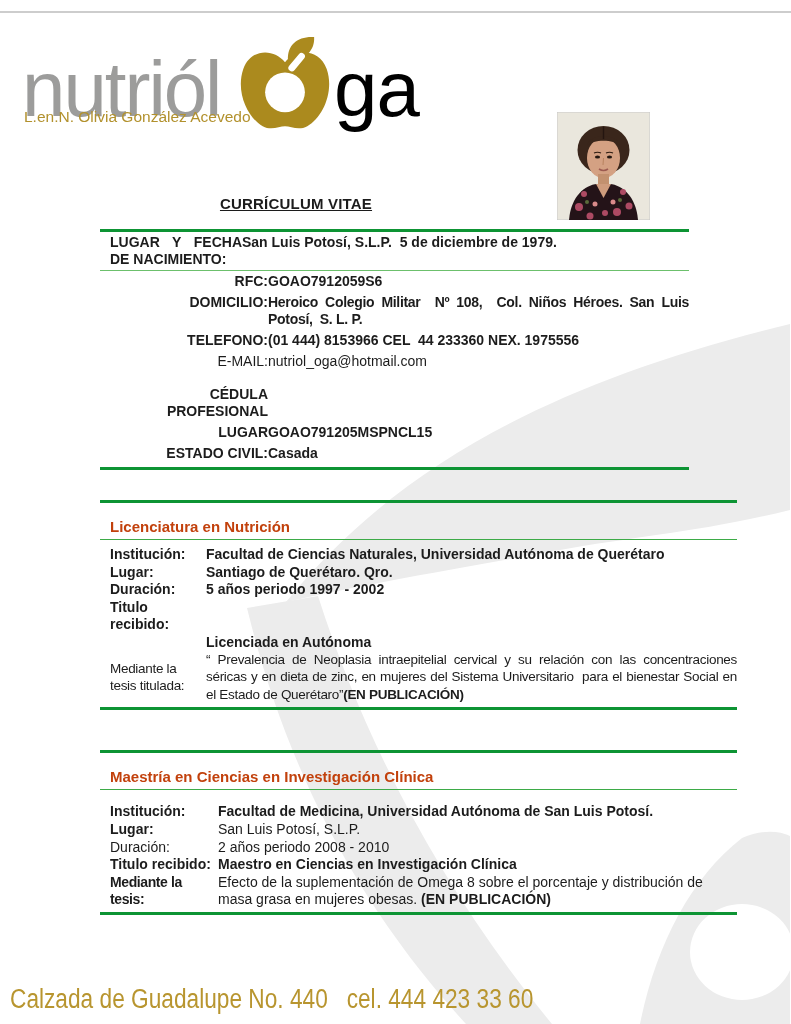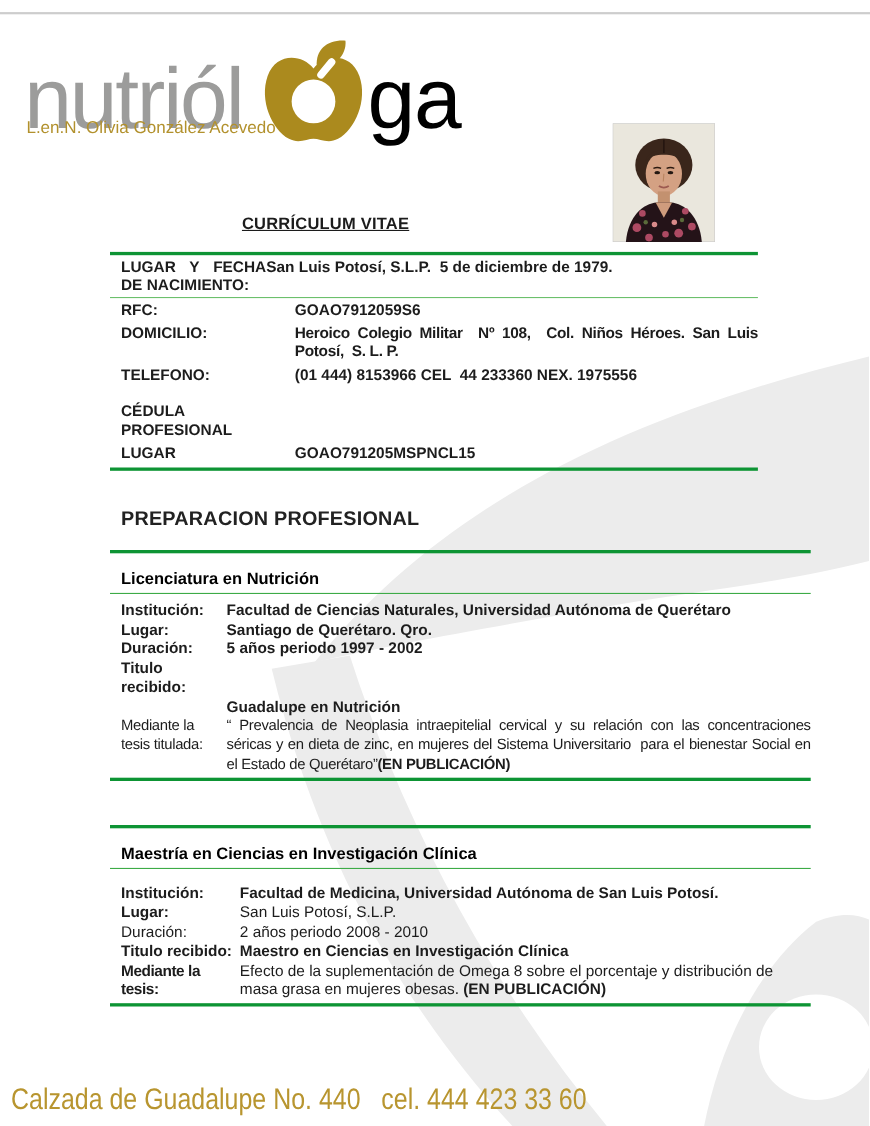--- a/index.html
+++ b/index.html
@@ -28,36 +28,36 @@
   .hr{height:3px;background:#0d9434;}
   .hr.thin{height:1px;background:#3dab47;}
   .hr.lighter{height:1px;background:#6cc06c;}
   .bold{font-weight:bold;}
 
   
   .personal{position:absolute;left:100px;top:229px;width:589px;z-index:1;
             font-size:14px;line-height:17px;}
   .name{font-weight:bold;font-size:15px;padding:2px 0 5px 10px;white-space:pre-wrap;}
   .prow{display:flex;align-items:flex-start;padding:2px 0 2px 10px;}
-  .plbl{flex:0 0 158px;font-weight:bold;white-space:pre-wrap;}
+  .plbl{flex:0 0 158px;font-weight:bold;white-space:pre-wrap;text-align:right;}
   .plbl.reg{font-weight:400;}
   .pval{flex:1;white-space:pre-wrap;}
   .pval.just{text-align:justify;}
   .birth-lbl{flex:0 0 132px;font-weight:bold;text-align:justify;}
   .birth-val{flex:1;font-weight:bold;white-space:pre-wrap;}
   .gap12{height:12px;}
 
   
   .prep-heading{position:absolute;left:110px;top:461px;font-size:18px;font-weight:bold;
                 z-index:1;letter-spacing:.2px;color:#222;}
 
   .edu{position:absolute;left:100px;top:500px;width:637px;z-index:1;
        font-size:14px;line-height:17px;}
-  .sec-title{color:#000000;font-weight:bold;font-size:15px;padding:0 0 4px 10px;margin-top:15px;}
-  .erow{display:flex;align-items:flex-start;padding:.3px 0 .3px 10px;}
+  .sec-title{color:#c2410c;font-weight:bold;font-size:15px;padding:0 0 4px 10px;margin-top:15px;}
+  .erow{display:flex;align-items:center;padding:.3px 0 .3px 10px;}
   .elbl{flex:0 0 96px;font-weight:bold;}
   .elbl2{flex:0 0 108px;font-weight:bold;}
   .elbl.reg,.elbl2.reg{font-weight:400;}
   .tight{letter-spacing:-.4px;}
   .eval{flex:1;white-space:pre-wrap;}
   .eval.just{text-align:justify;}
   .small{font-size:13.5px;letter-spacing:-.3px;line-height:17.2px;}
   .mt13{margin-top:13px;} .mt6{margin-top:6px;} .mt4{margin-top:4px;}
   .gap-big{height:40px;}
 
@@ -137,34 +137,41 @@
       <span class="pval bold">GOAO7912059S6</span>
     </div>
     <div class="prow">
       <span class="plbl">DOMICILIO:</span>
       <span class="pval bold just" style="letter-spacing:-.3px">Heroico Colegio Militar  Nº 108,  Col. Niños Héroes. San Luis Potosí,  S. L. P.</span>
     </div>
     <div class="prow">
       <span class="plbl">TELEFONO:</span>
       <span class="pval bold">(01 444) 8153966 CEL  44 233360 NEX. 1975556</span>
     </div>
+    <div class="prow">
+      <span class="plbl reg">E-MAIL:</span>
+      <span class="pval">nutriol_oga@hotmail.com</span>
+    </div>
 
     <div class="gap12"></div>
 
     <div class="prow">
       <span class="plbl">CÉDULA PROFESIONAL</span>
     </div>
     <div class="prow">
       <span class="plbl">LUGAR</span>
       <span class="pval bold">GOAO791205MSPNCL15</span>
     </div>
+    <div class="prow">
+      <span class="plbl">ESTADO CIVIL:</span>
+      <span class="pval bold">Casada</span>
+    </div>
     <div class="hr" style="margin-top:3px"></div>
   </section>
 
-  <div class="prep-heading">PREPARACION PROFESIONAL</div>
 
   <section class="edu">
     <div class="hr"></div>
 
     <div>
       <div class="sec-title">Licenciatura en Nutrición</div>
       <div class="hr thin"></div>
 
       <div class="erow mt6">
         <span class="elbl">Institución:</span>
@@ -177,21 +184,21 @@
       <div class="erow">
         <span class="elbl">Duración:</span>
         <span class="eval bold">5 años periodo 1997 - 2002</span>
       </div>
       <div class="erow">
         <span class="elbl">Titulo recibido:</span>
         <span class="eval"></span>
       </div>
       <div class="erow">
         <span class="elbl"></span>
-        <span class="eval bold">Guadalupe en Nutrición</span>
+        <span class="eval bold">Licenciada en Autónoma</span>
       </div>
       <div class="erow">
         <span class="elbl reg tight small">Mediante la tesis titulada:</span>
         <span class="eval just small"><span>“ Prevalencia de Neoplasia intraepitelial cervical y su relación con las concentraciones séricas y en dieta de zinc, en mujeres del Sistema Universitario  para el bienestar Social en el Estado de Querétaro”</span><b>(EN PUBLICACIÓN)</b></span>
       </div>
     </div>
 
     <div class="hr mt4"></div>
     <div class="gap-big"></div>
     <div class="hr"></div>

